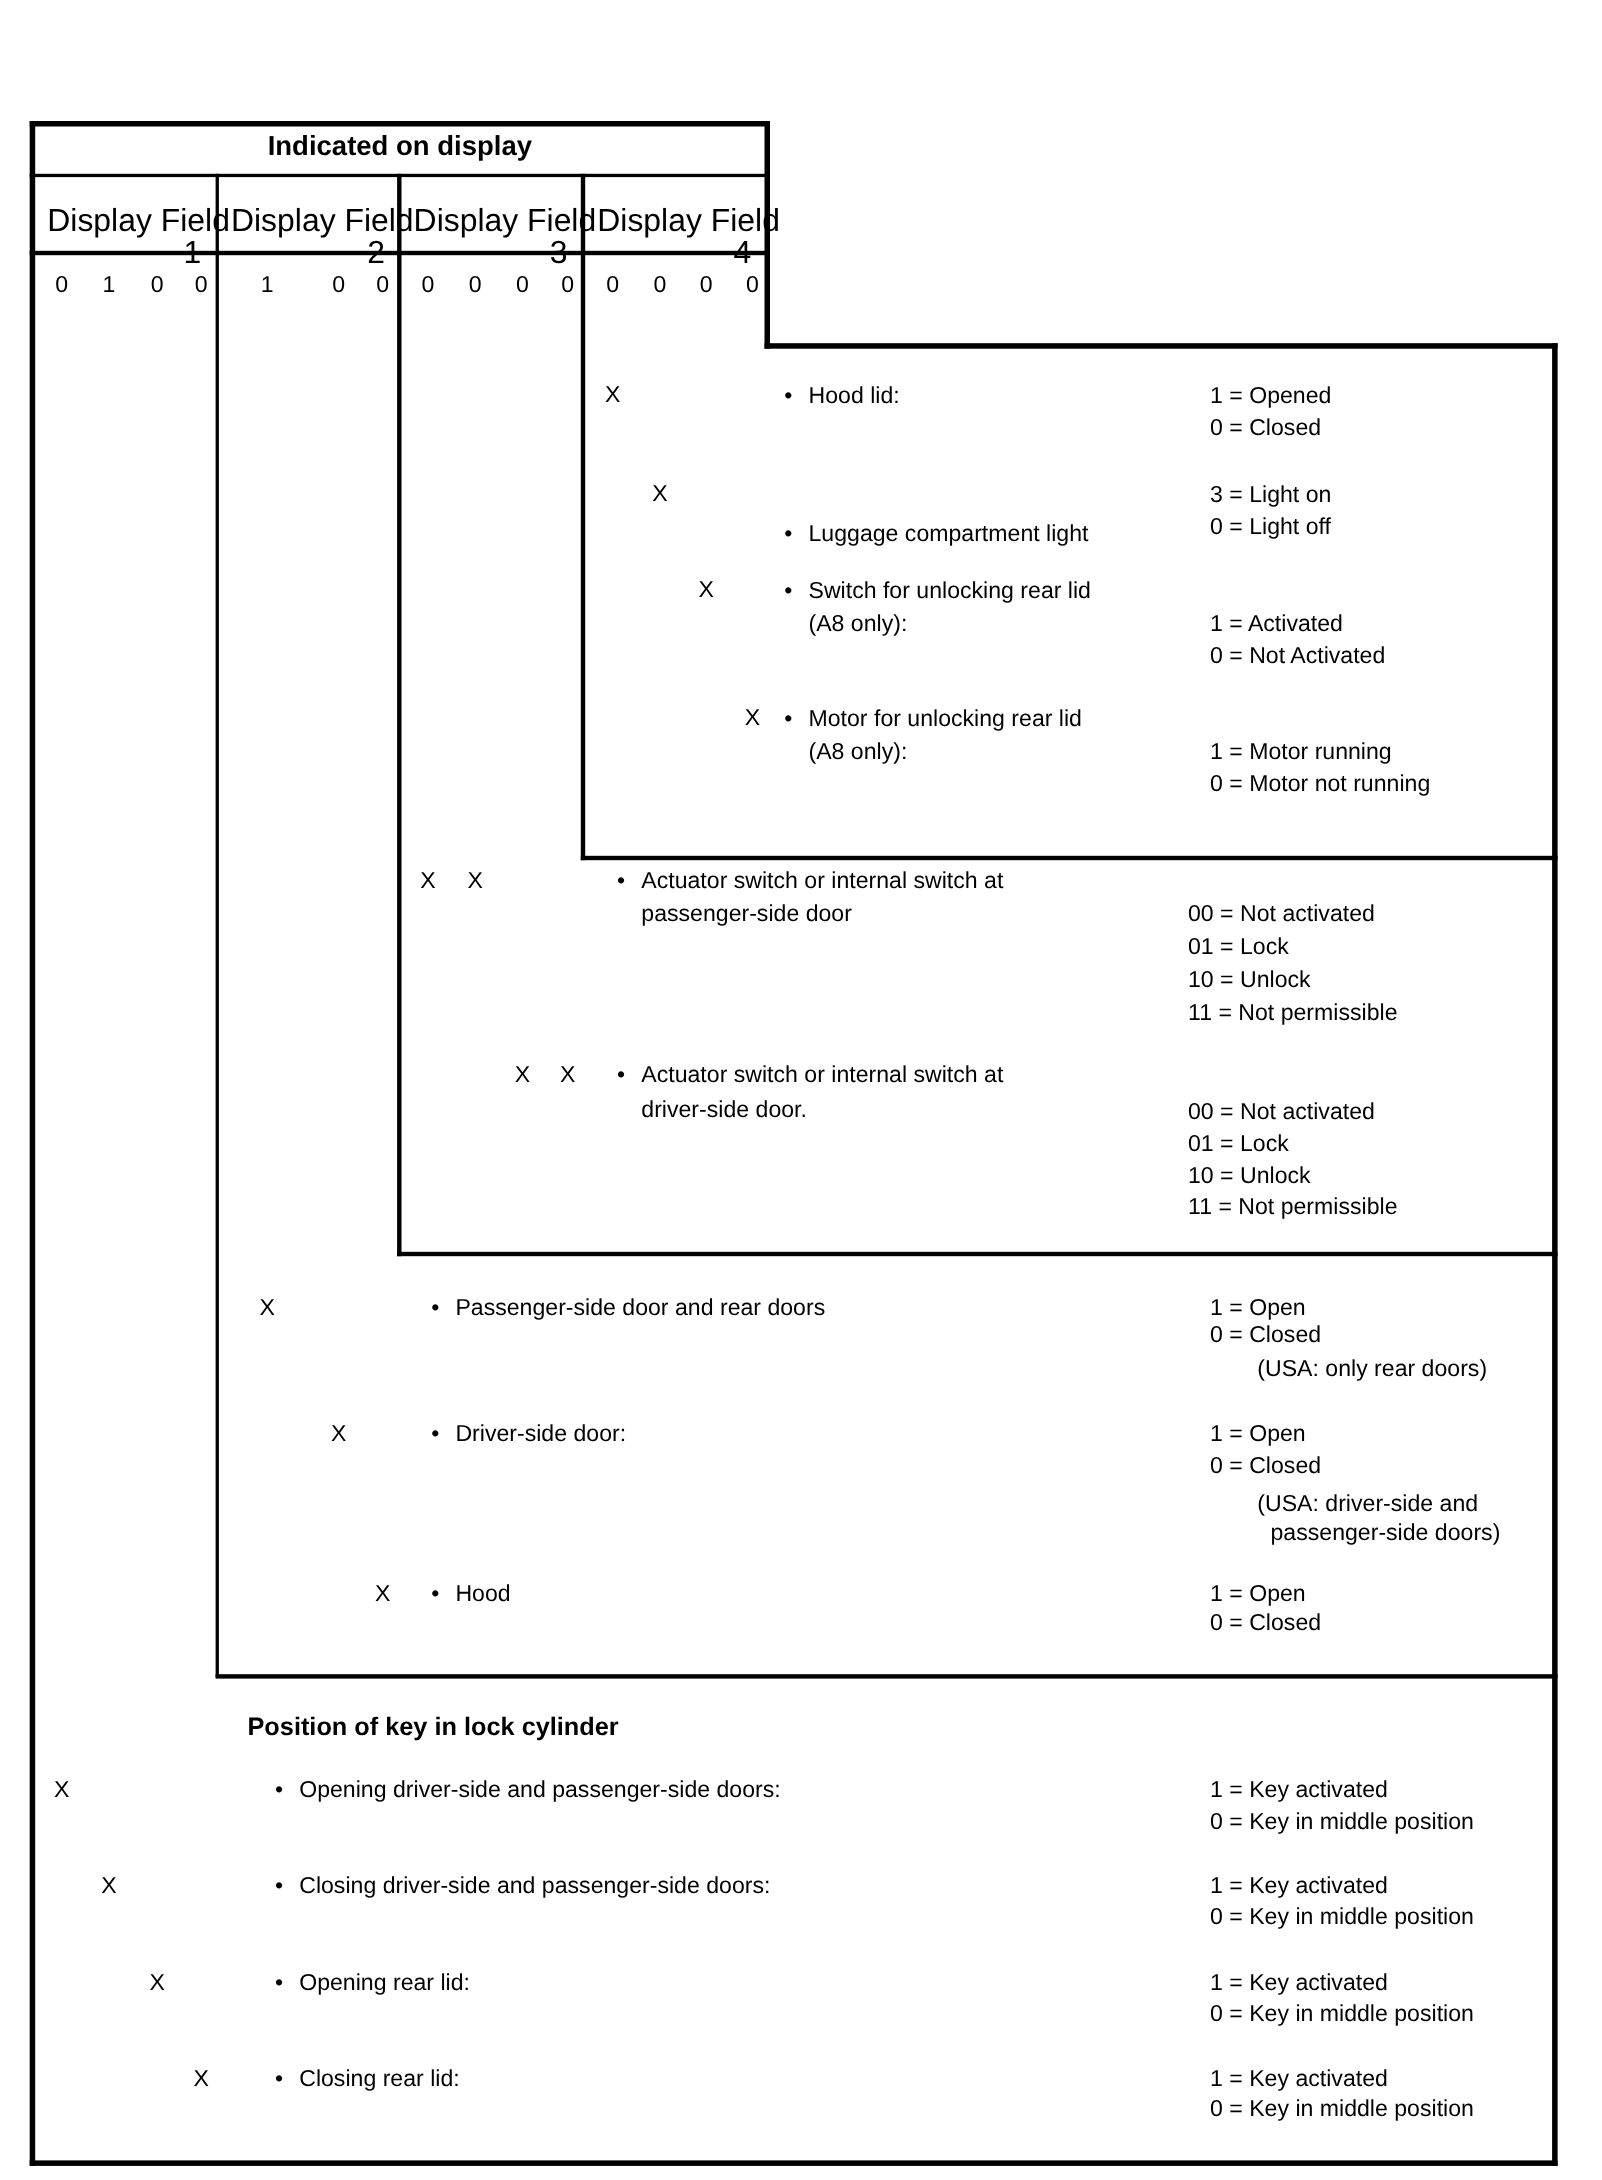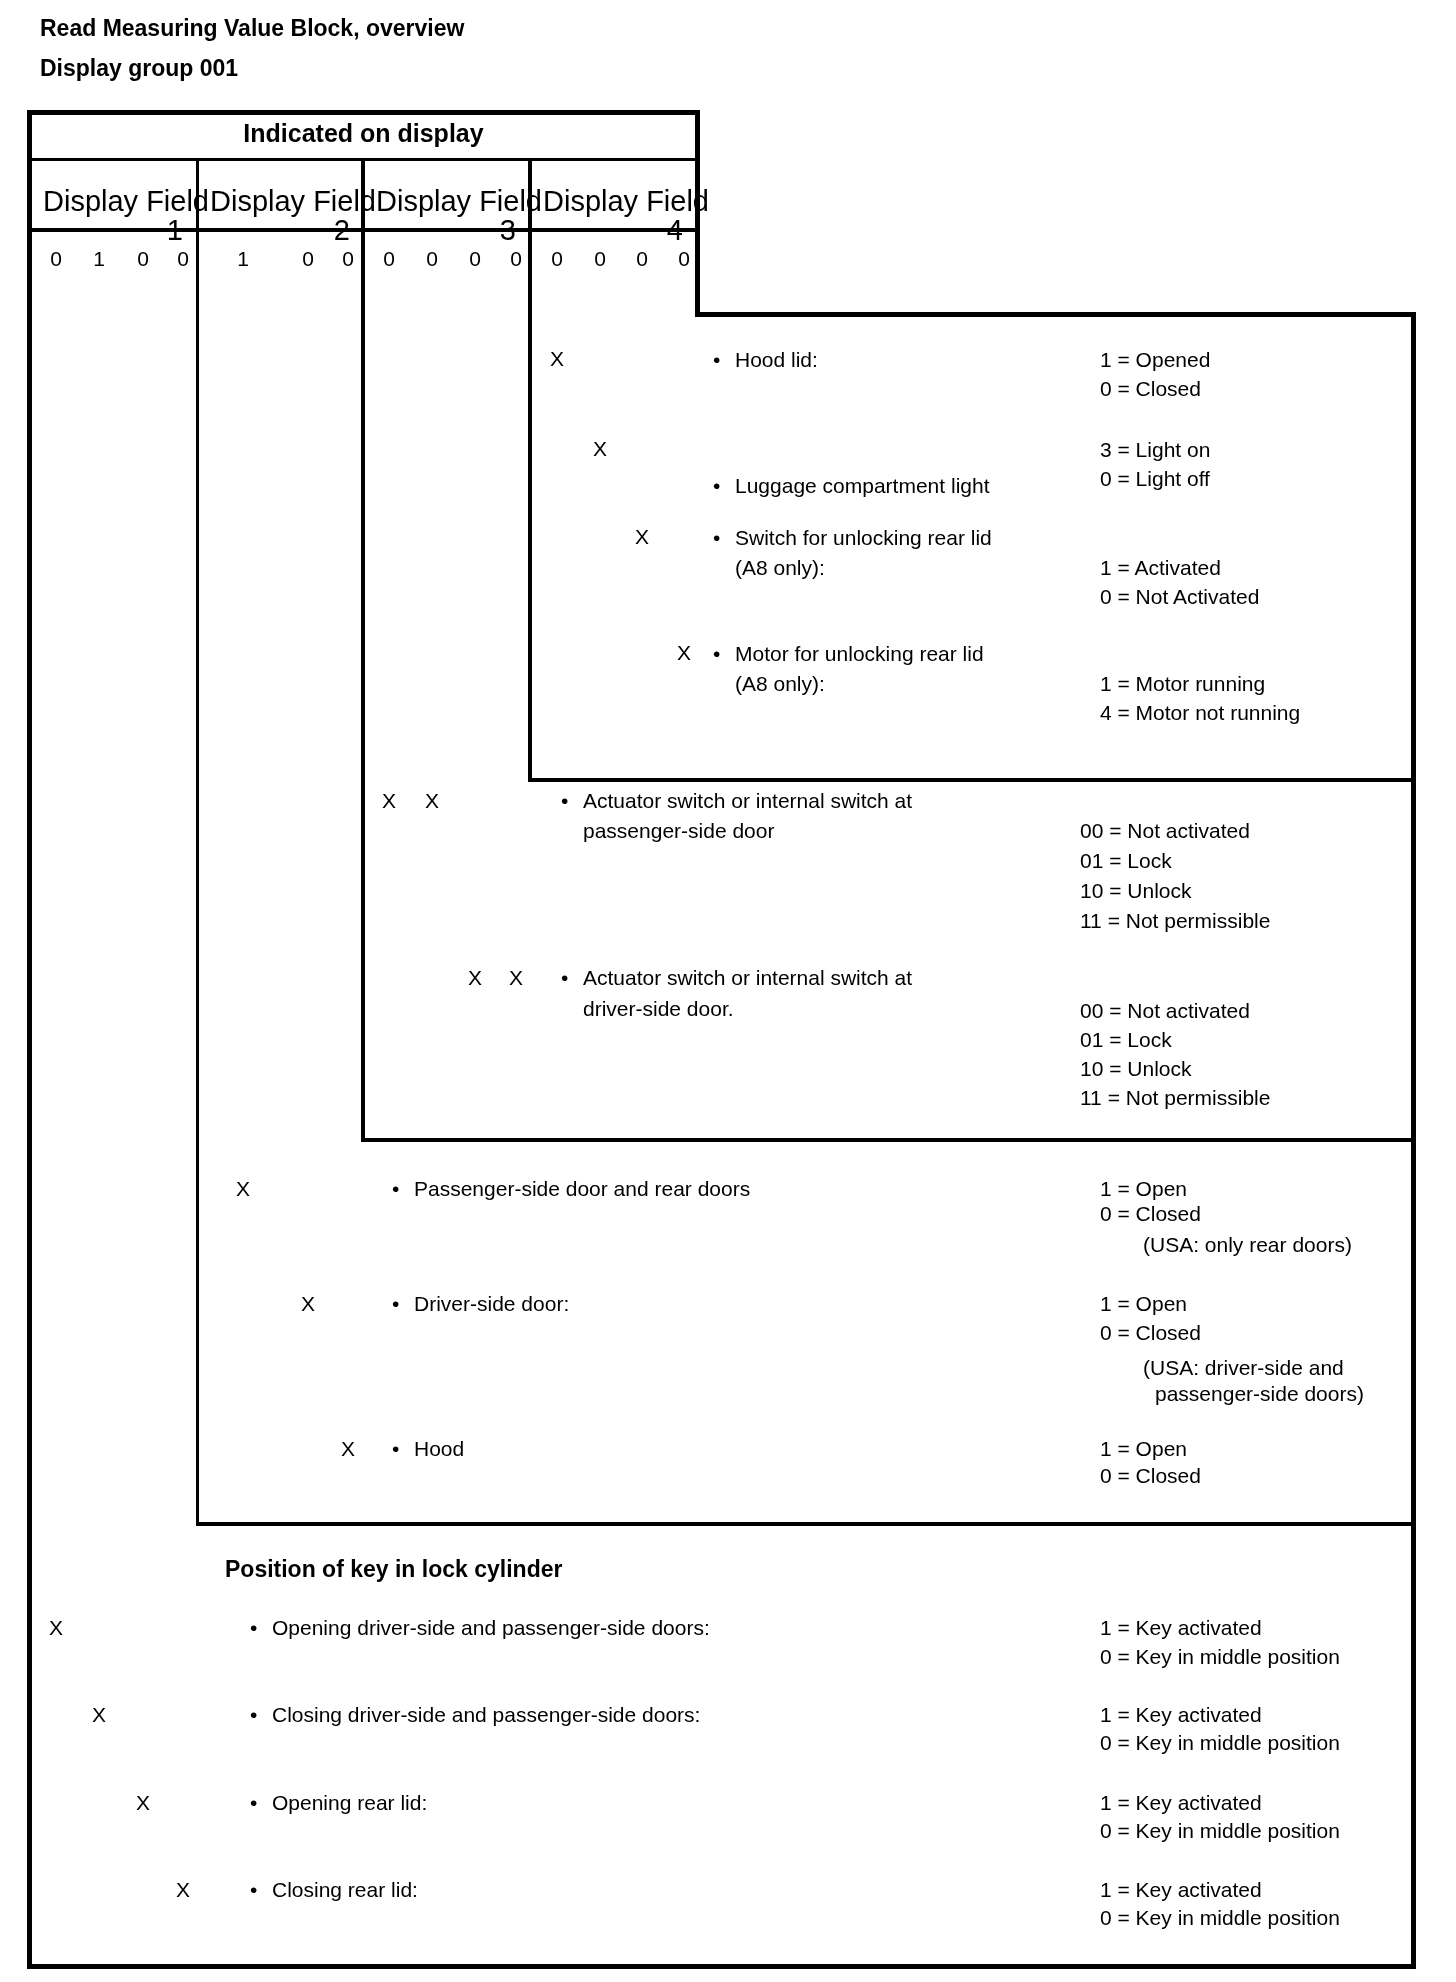--- a/index.html
+++ b/index.html
@@ -21,24 +21,20 @@
   .lbl{position:absolute;white-space:nowrap;font-size:21px;color:#000;}
   .lbl .b{display:inline-block;width:22px;}
   .lg{position:absolute;white-space:nowrap;font-size:21px;color:#000;}
   .sec-hdr{font-size:23px;font-weight:bold;}
 </style>
 </head>
 <body>
 
 <div id="canvas">
 
-  <div class="txt title" style="left:40px;top:8px;">
-    <div>Read Measuring Value Block, overview</div>
-    <div>Display group 001</div>
-  </div>
 
   <div class="line" style="left:27px;top:110px;width:673px;height:5px;"></div>
   <div class="line" style="left:27px;top:110px;width:5px;height:1859px;"></div>
   <div class="line" style="left:695px;top:110px;width:5px;height:207px;"></div>
   <div class="line" style="left:695px;top:312px;width:721px;height:5px;"></div>
   <div class="line" style="left:1411px;top:312px;width:5px;height:1657px;"></div>
   <div class="line" style="left:27px;top:1964px;width:1389px;height:5px;"></div>
 
   <div class="line" style="left:27px;top:158px;width:673px;height:3px;"></div>
   <div class="line" style="left:27px;top:228px;width:673px;height:4px;"></div>
@@ -103,21 +99,21 @@
   <div class="mark" style="left:631px;top:525px;">X</div>
   <div class="lbl" style="left:713px;top:526px;"><span class="b">•</span><span>Switch for unlocking rear lid</span></div>
   <div class="lbl" style="left:735px;top:556px;">(A8 only):</div>
   <div class="lg" style="left:1100px;top:556px;">1 = Activated</div>
   <div class="lg" style="left:1100px;top:585px;">0 = Not Activated</div>
 
   <div class="mark" style="left:673px;top:641px;">X</div>
   <div class="lbl" style="left:713px;top:642px;"><span class="b">•</span><span>Motor for unlocking rear lid</span></div>
   <div class="lbl" style="left:735px;top:672px;">(A8 only):</div>
   <div class="lg" style="left:1100px;top:672px;">1 = Motor running</div>
-  <div class="lg" style="left:1100px;top:701px;">4 = Motor not running</div>
+  <div class="lg" style="left:1100px;top:701px;">0 = Motor not running</div>
 
   <div class="mark" style="left:378px;top:789px;">X</div>
   <div class="mark" style="left:421px;top:789px;">X</div>
   <div class="lbl" style="left:561px;top:789px;"><span class="b">•</span><span>Actuator switch or internal switch at</span></div>
   <div class="lbl" style="left:583px;top:819px;">passenger-side door</div>
   <div class="lg" style="left:1080px;top:819px;">00 = Not activated</div>
   <div class="lg" style="left:1080px;top:849px;">01 = Lock</div>
   <div class="lg" style="left:1080px;top:879px;">10 = Unlock</div>
   <div class="lg" style="left:1080px;top:909px;">11 = Not permissible</div>
 

